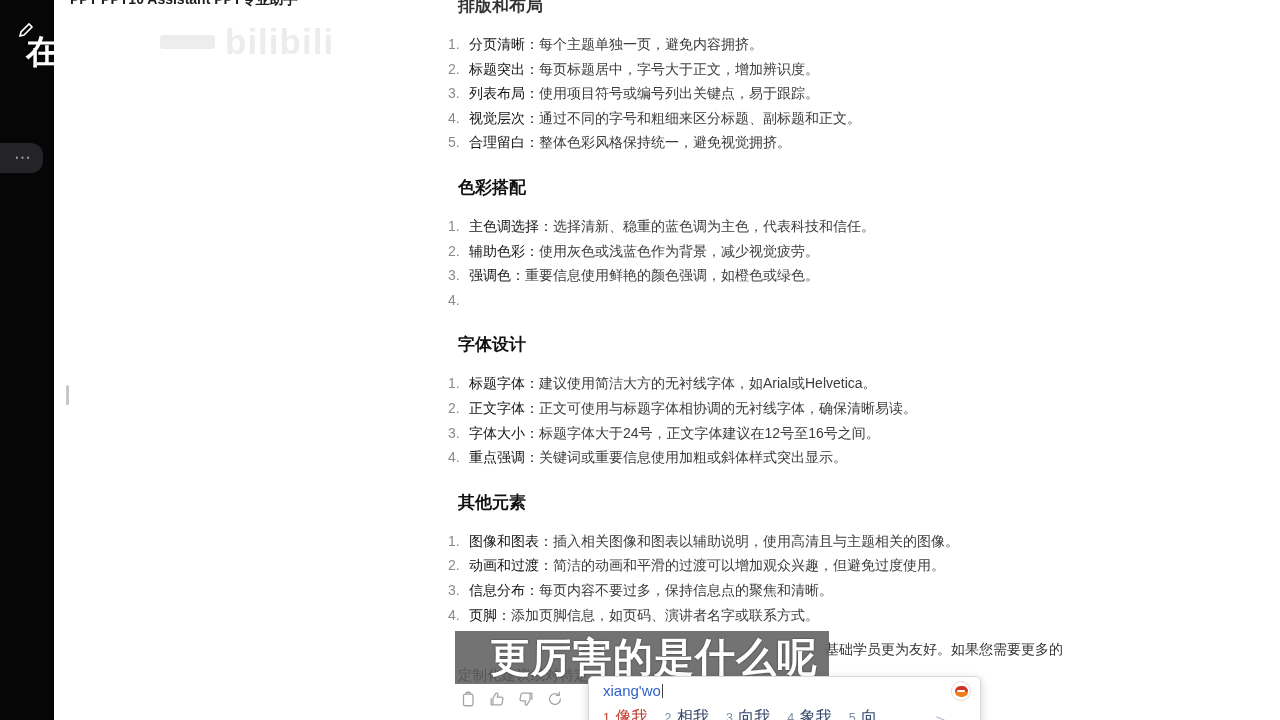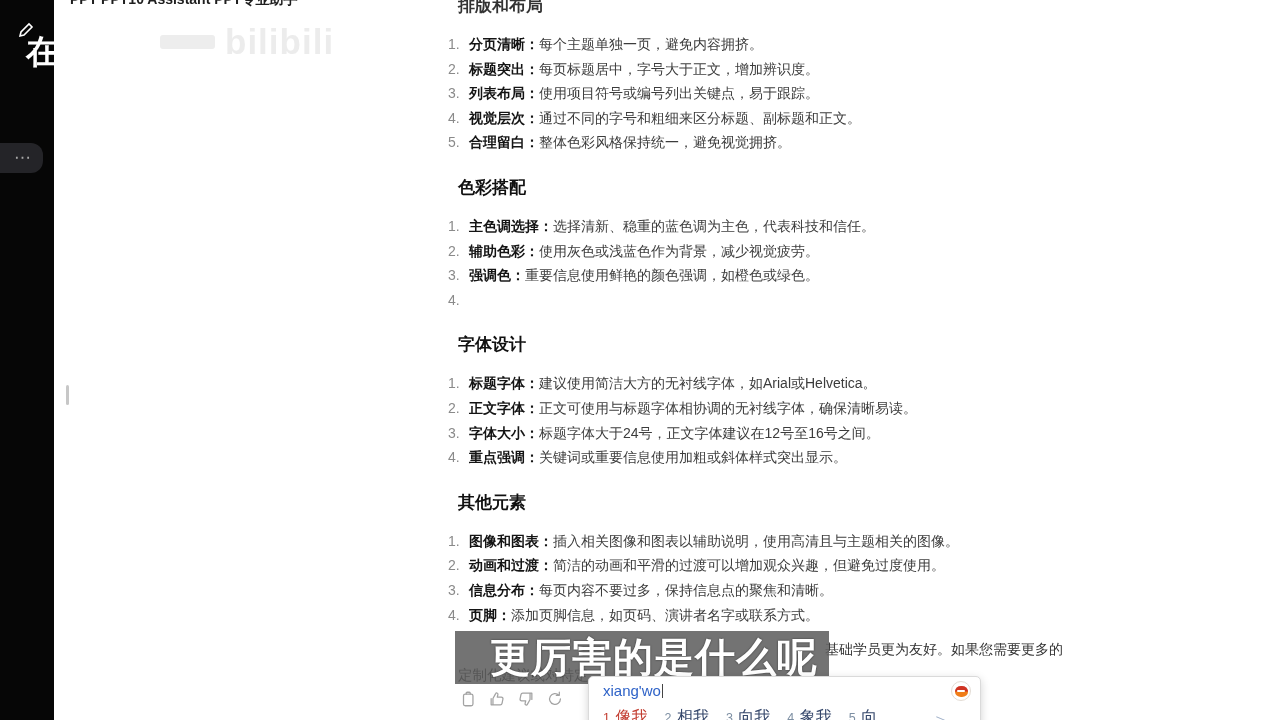--- a/index.html
+++ b/index.html
@@ -34,21 +34,21 @@
     background:#c7c7c7; border-radius:2px; z-index:2; }
 
   
   .content { position:absolute; left:448px; top:0; width:680px; color:#3c3c3c; }
   .content h2 { font-size:17px; line-height:22px; font-weight:700; color:#101010;
     margin:22px 0 15px 10px; }
   .content section:first-child h2 { margin-top:-5px; opacity:.85; }
   .content ol { list-style:none; }
   .content li { display:flex; font-size:14px; line-height:24.6px; white-space:nowrap; }
   .content li .num { width:21px; color:#8a8a8a; flex:none; }
-  .content li b, .content li .colon { font-weight:700; color:#141414; }
+  .content li b, .content li .colon { font-weight:400; color:#141414; }
 
   .frag-right { position:absolute; left:825px; top:641px; font-size:14px;
     color:#333; white-space:nowrap; z-index:1; }
   .frag-below { position:absolute; left:458px; top:666px; font-size:14.5px;
     color:#3a3a3a; white-space:nowrap; z-index:1;text-align:right; }
 
   
   .subtitle { position:absolute; left:455px; top:631px; width:374px; height:53px;
     background:rgba(90,90,90,0.85); color:#fff; font-size:40px; font-weight:700;
     display:flex; align-items:center; justify-content:center; white-space:nowrap;

